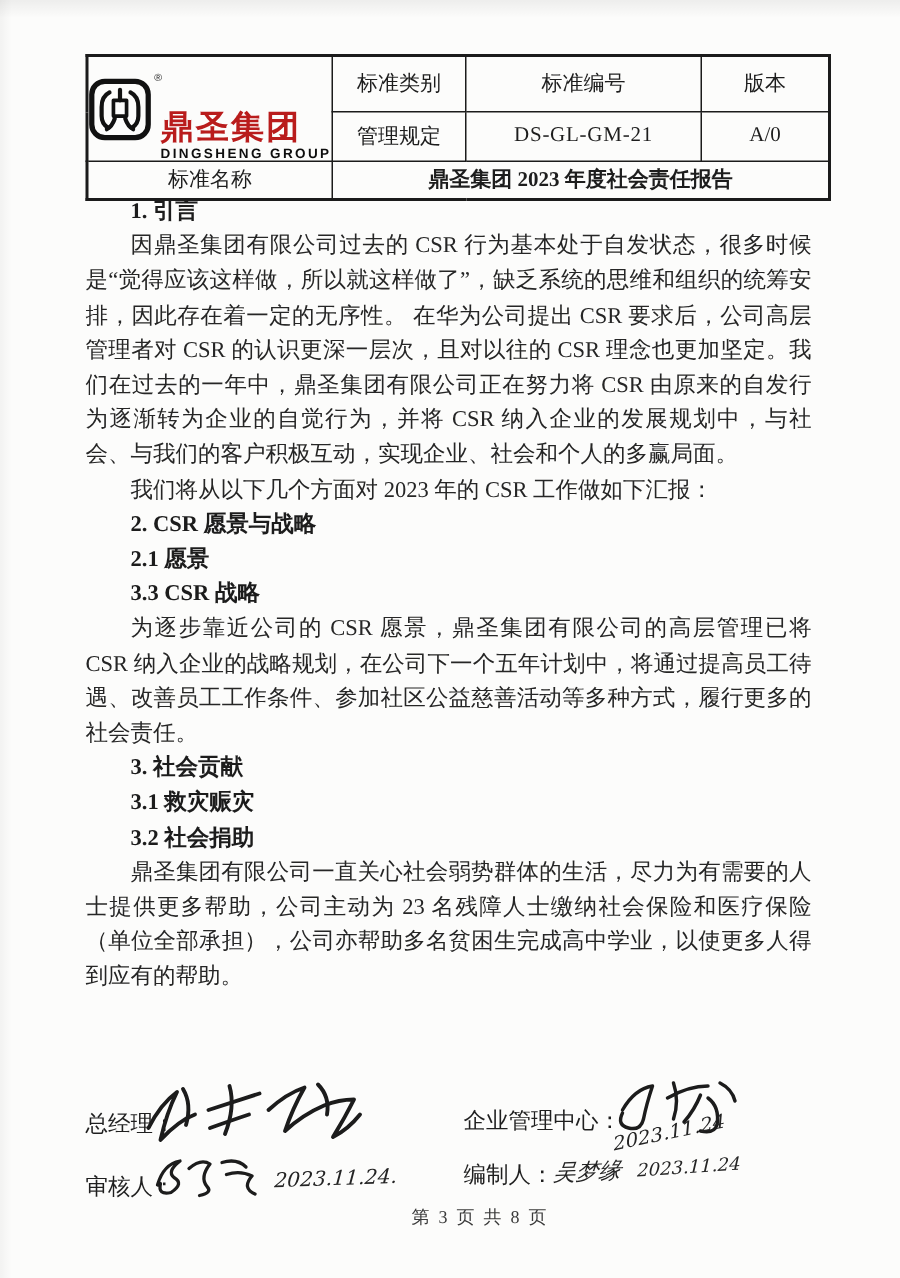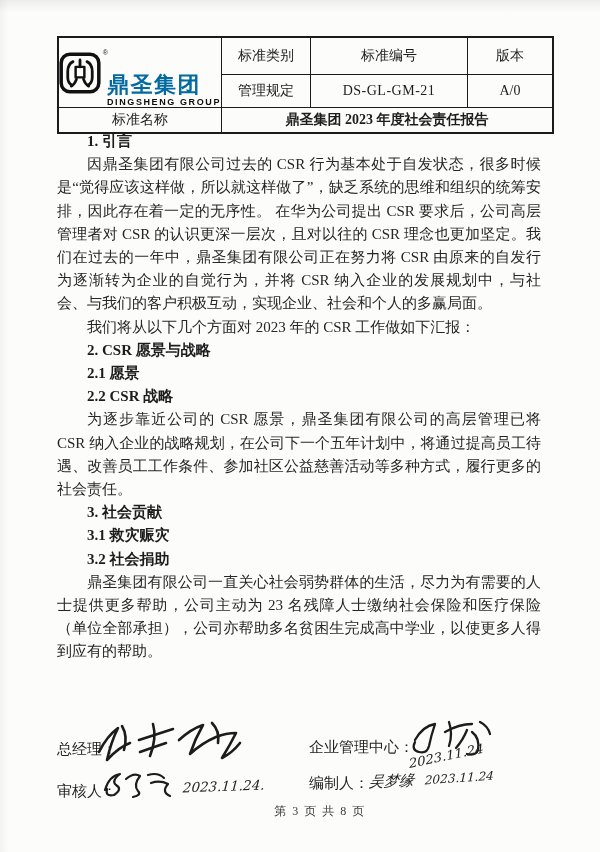--- a/index.html
+++ b/index.html
@@ -47,21 +47,21 @@
 
   .logo{display:flex;align-items:center;justify-content:center;gap:6px;}
   .mark-wrap{position:relative;display:inline-block;line-height:0;}
   .reg{
     position:absolute;top:-3px;right:-7px;
     font-size:7px;color:#222;font-family:"Liberation Sans",sans-serif;line-height:1;
   }
   .logo-text{display:flex;flex-direction:column;align-items:flex-start;line-height:1;}
   .logo-zh{
     font-family:"Liberation Sans","DejaVu Sans",sans-serif;
-    font-weight:900;font-size:22px;color:#0369a1;letter-spacing:1.5px;margin-top:36px;
+    font-weight:900;font-size:22px;color:#b91c1c;letter-spacing:1.5px;margin-top:36px;
   }
   .logo-en{
     font-family:"Liberation Sans","DejaVu Sans",sans-serif;
     font-weight:bold;font-size:9px;color:#0d0d0d;letter-spacing:1.6px;margin-top:2px;
   }
 
   
   .docbody{
     position:absolute;left:57px;top:130px;width:484px;height:598px;
     overflow:hidden;
@@ -138,21 +138,21 @@
     </tr>
   </tbody>
     </table>
 
   <div class="docbody">
     <p class="hd">1. 引言</p>
     <p class="para">因鼎圣集团有限公司过去的 CSR 行为基本处于自发状态，很多时候是“觉得应该这样做，所以就这样做了”，缺乏系统的思维和组织的统筹安排，因此存在着一定的无序性。 在华为公司提出 CSR 要求后，公司高层管理者对 CSR 的认识更深一层次，且对以往的 CSR 理念也更加坚定。我们在过去的一年中，鼎圣集团有限公司正在努力将 CSR 由原来的自发行为逐渐转为企业的自觉行为，并将 CSR 纳入企业的发展规划中，与社会、与我们的客户积极互动，实现企业、社会和个人的多赢局面。</p>
     <p class="para">我们将从以下几个方面对 2023 年的 CSR 工作做如下汇报：</p>
     <p class="hd">2. CSR 愿景与战略</p>
     <p class="hd">2.1 愿景</p>
-    <p class="hd">2.2 CSR 战略</p>
+    <p class="hd">3.3 CSR 战略</p>
     <p class="para">为逐步靠近公司的 CSR 愿景，鼎圣集团有限公司的高层管理已将 CSR 纳入企业的战略规划，在公司下一个五年计划中，将通过提高员工待遇、改善员工工作条件、参加社区公益慈善活动等多种方式，履行更多的社会责任。</p>
     <p class="hd">3. 社会贡献</p>
     <p class="hd">3.1 救灾赈灾</p>
     <p class="hd">3.2 社会捐助</p>
     <p class="para">鼎圣集团有限公司一直关心社会弱势群体的生活，尽力为有需要的人士提供更多帮助，公司主动为 23 名残障人士缴纳社会保险和医疗保险（单位全部承担），公司亦帮助多名贫困生完成高中学业，以使更多人得到应有的帮助。</p>
   </div>
 
   <div class="sigs">
 
     <span class="lbl" style="left:0;top:24px">总经理：</span>

